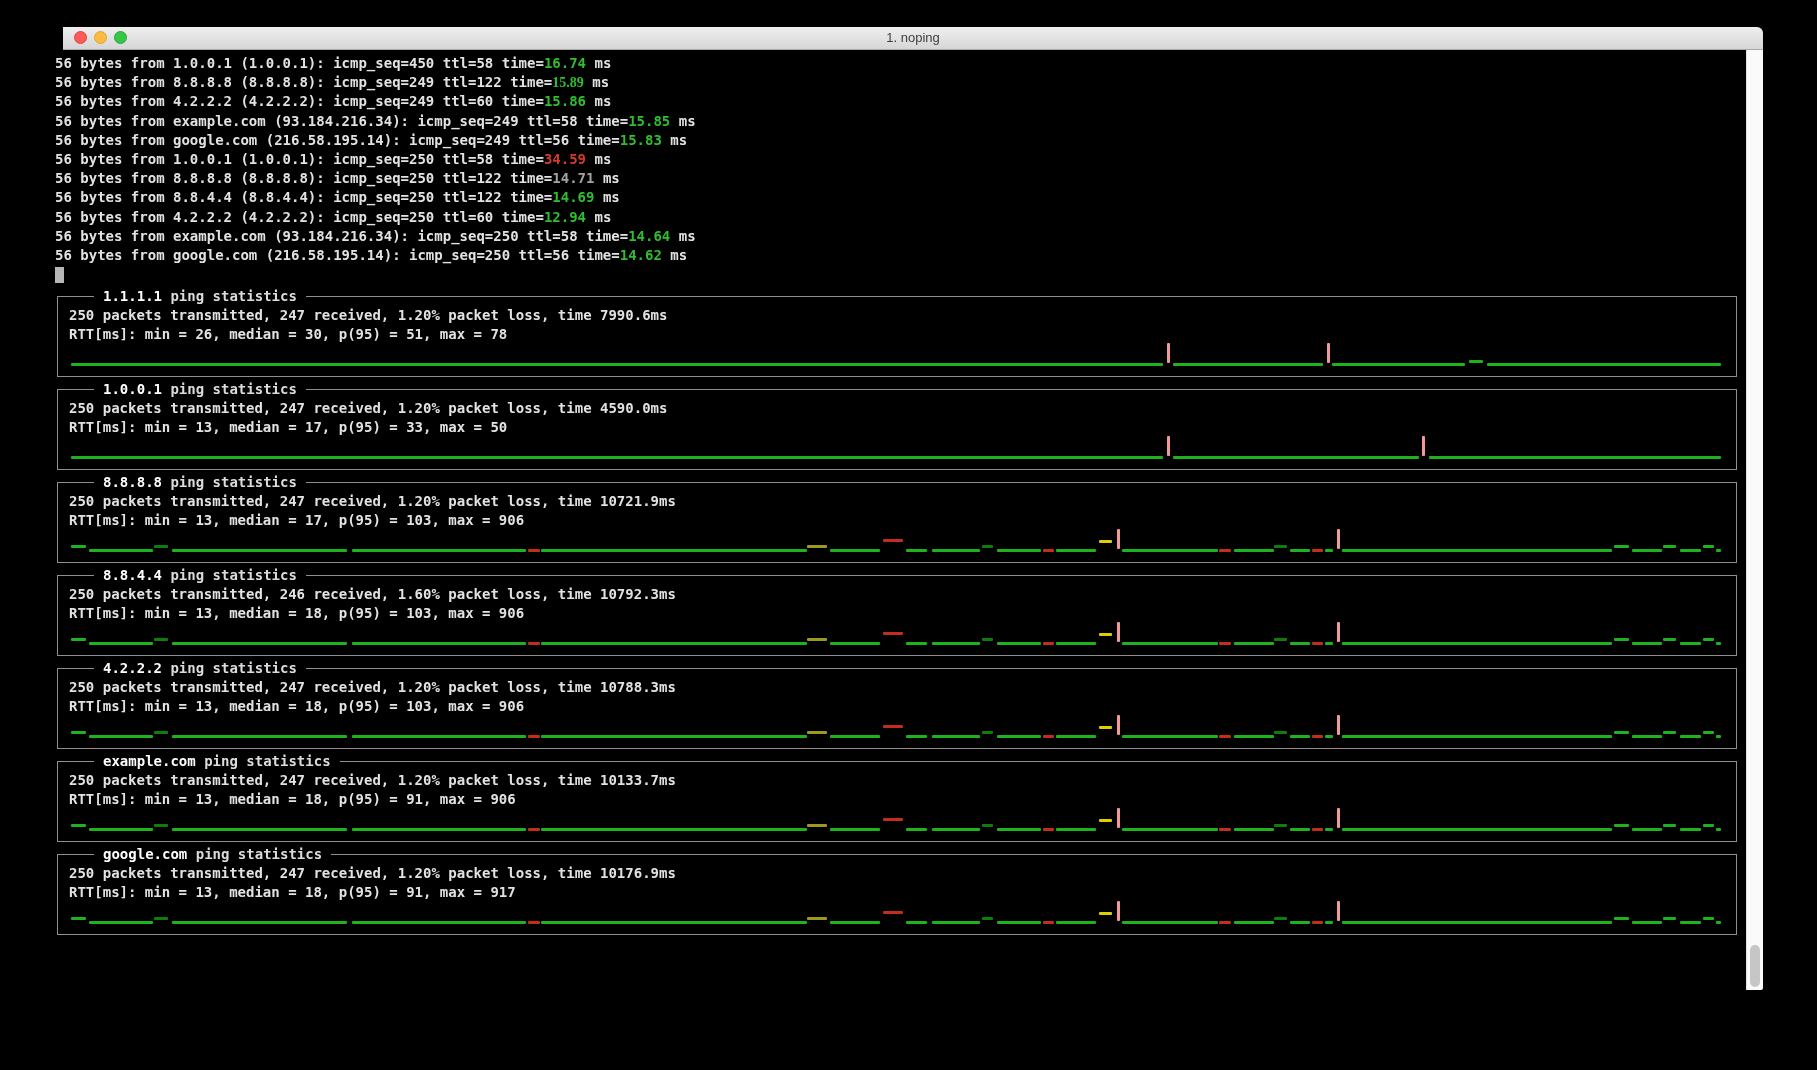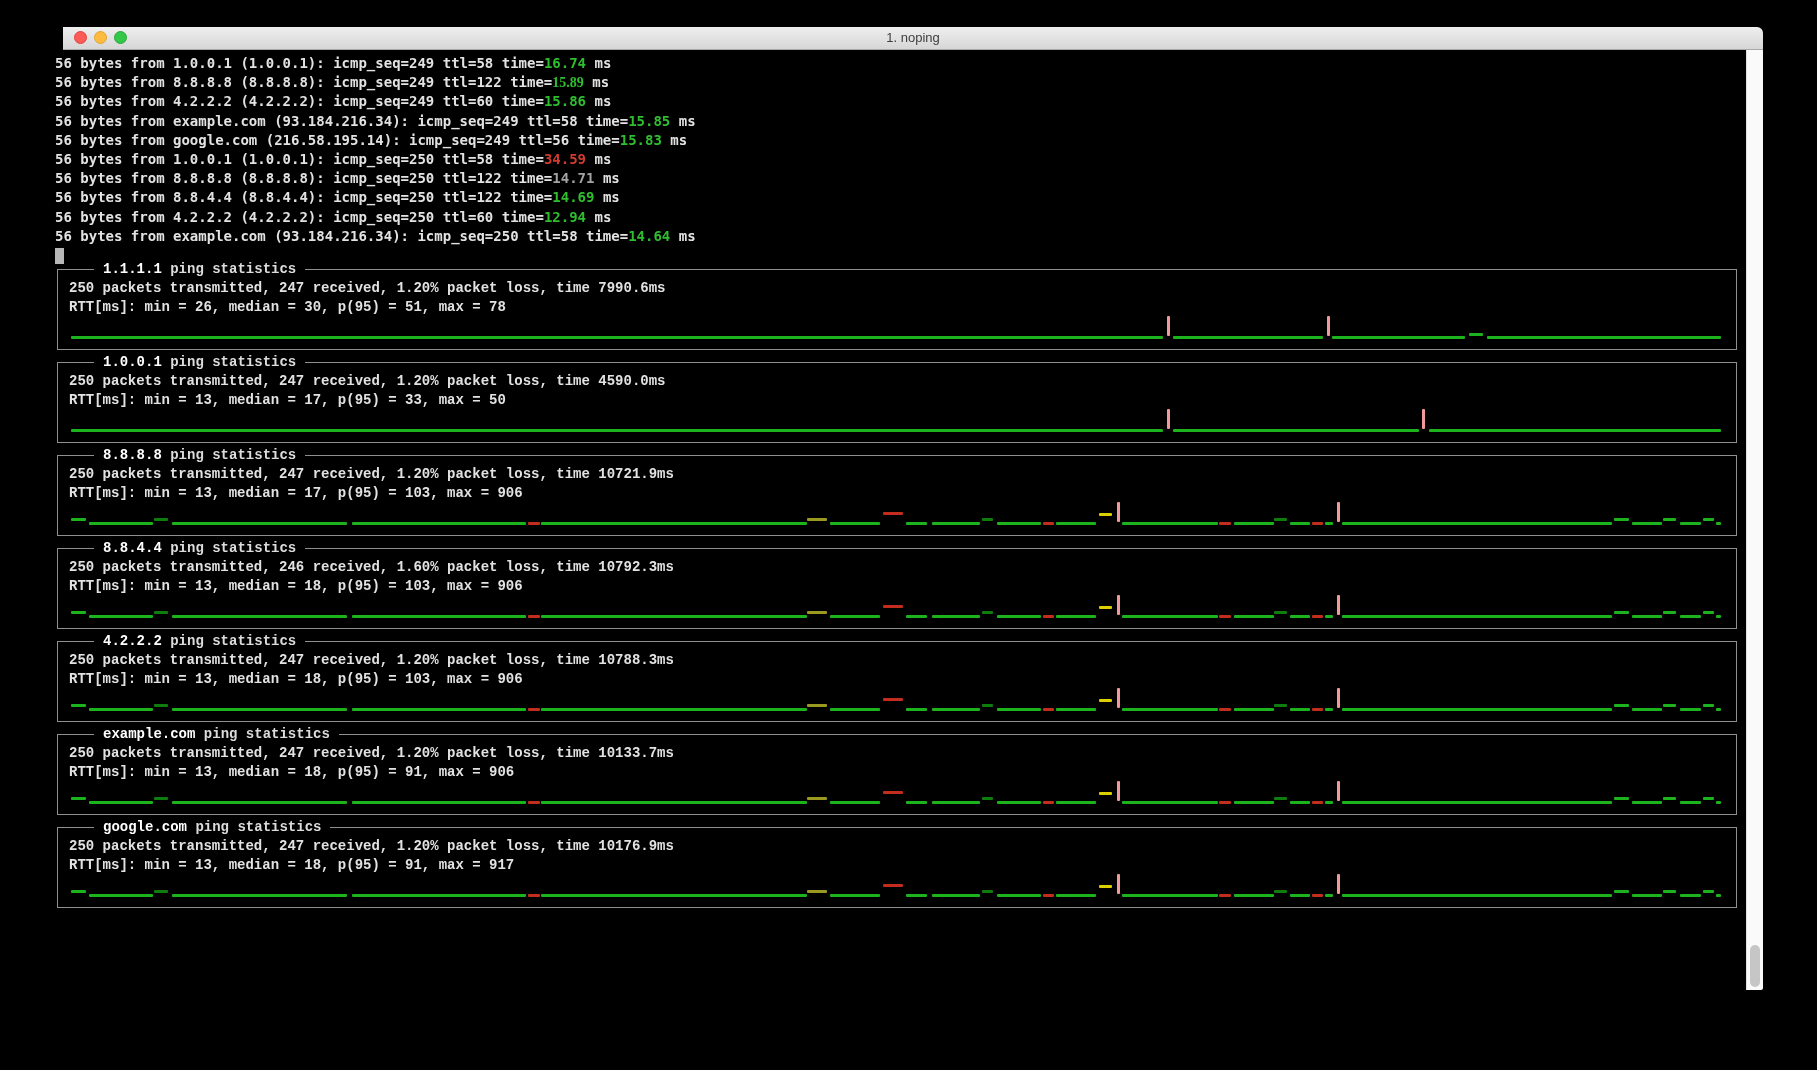--- a/index.html
+++ b/index.html
@@ -28,21 +28,21 @@
     font-size:13px;color:#404040;
   }
   .content{
     position:absolute;left:0;top:23px;right:17px;bottom:0;background:#000;
     padding:4px 0 0 7px;box-sizing:border-box;
     font-size:14px;font-weight:bold;color:#e2e2e2;
   }
   .tline{height:19.2px;line-height:19.2px;white-space:pre;}
   .cursor-line{height:19.2px;}
   .cursor{display:inline-block;width:9px;height:16px;background:#b7b7b7;margin-top:2px;}
-  .boxes{margin-top:4px;font-family:Liberation Mono, monospace;}
+  .boxes{margin-top:12px;}
   .statbox{
     position:relative;width:1680px;height:81px;margin:0 0 12px 2px;
     border:1px solid #8f8f8f;box-sizing:border-box;
   }
   .statbox-title{
     position:absolute;top:-10px;left:36px;background:#000;
     padding:0 9px;height:19px;line-height:19px;white-space:pre;
   }
   .statbox-title .host{color:#ffffff;}
   .statbox-title .suffix{color:#dcdcdc;}
@@ -74,30 +74,31 @@
   <div class="titlebar">
     <div class="traffic-lights">
       <span class="tl red"></span>
       <span class="tl yellow"></span>
       <span class="tl green"></span>
     </div>
     <div class="title">1. noping</div>
   </div>
   <div class="content">
     <div id="ping-lines">
-        <div class="tline"><span>56 bytes from 1.0.0.1 (1.0.0.1): icmp_seq=249 ttl=58 time=</span><span style="color: rgb(46, 190, 46);">16.74</span><span> ms</span></div>
+        <div class="tline"><span>56 bytes from 1.0.0.1 (1.0.0.1): icmp_seq=450 ttl=58 time=</span><span style="color: rgb(46, 190, 46);">16.74</span><span> ms</span></div>
         <div class="tline"><span>56 bytes from 8.8.8.8 (8.8.8.8): icmp_seq=249 ttl=122 time=</span><span style="color: rgb(46, 190, 46); font-family: Liberation Serif, serif;">15.89</span><span> ms</span></div>
         <div class="tline"><span>56 bytes from 4.2.2.2 (4.2.2.2): icmp_seq=249 ttl=60 time=</span><span style="color: rgb(46, 190, 46);">15.86</span><span> ms</span></div>
         <div class="tline"><span>56 bytes from example.com (93.184.216.34): icmp_seq=249 ttl=58 time=</span><span style="color: rgb(46, 190, 46);">15.85</span><span> ms</span></div>
         <div class="tline"><span>56 bytes from google.com (216.58.195.14): icmp_seq=249 ttl=56 time=</span><span style="color: rgb(46, 190, 46);">15.83</span><span> ms</span></div>
         <div class="tline"><span>56 bytes from 1.0.0.1 (1.0.0.1): icmp_seq=250 ttl=58 time=</span><span style="color: rgb(210, 58, 46);">34.59</span><span> ms</span></div>
         <div class="tline"><span>56 bytes from 8.8.8.8 (8.8.8.8): icmp_seq=250 ttl=122 time=</span><span style="color: #a3a3a3;">14.71</span><span> ms</span></div>
         <div class="tline"><span>56 bytes from 8.8.4.4 (8.8.4.4): icmp_seq=250 ttl=122 time=</span><span style="color: rgb(46, 190, 46);">14.69</span><span> ms</span></div>
         <div class="tline"><span>56 bytes from 4.2.2.2 (4.2.2.2): icmp_seq=250 ttl=60 time=</span><span style="color: rgb(46, 190, 46);">12.94</span><span> ms</span></div>
         <div class="tline"><span>56 bytes from example.com (93.184.216.34): icmp_seq=250 ttl=58 time=</span><span style="color: rgb(46, 190, 46);">14.64</span><span> ms</span></div>
+        <div class="tline"><span>56 bytes from google.com (216.58.195.14): icmp_seq=250 ttl=56 time=</span><span style="color: rgb(46, 190, 46);">14.62</span><span> ms</span></div>
       </div>
     <div class="cursor-line">
       <span class="cursor"></span>
     </div>
     <div id="boxes" class="boxes">
         <div class="statbox">
           <div class="statbox-title"><span class="host">1.1.1.1</span><span class="suffix"> ping statistics</span></div>
           <div class="statline first">250 packets transmitted, 247 received, 1.20% packet loss, time 7990.6ms</div>
           <div class="statline">RTT[ms]: min = 26, median = 30, p(95) = 51, max = 78</div>
           <div class="spark">

